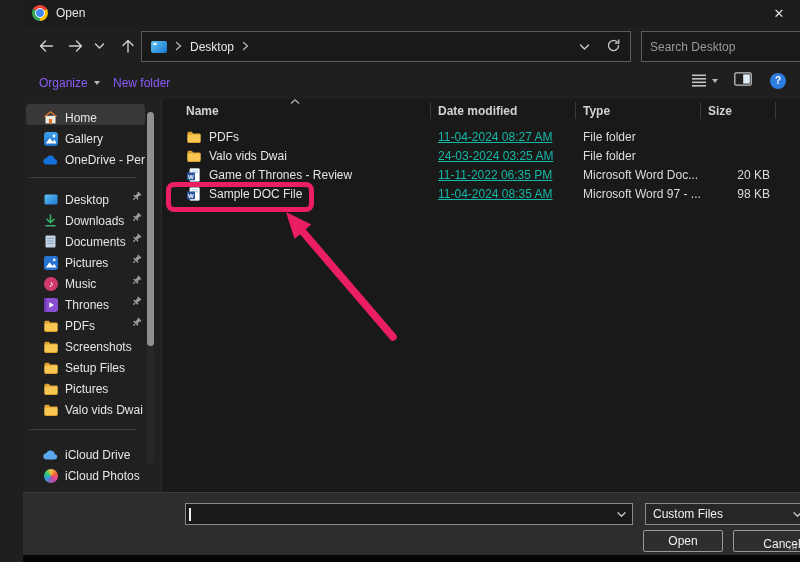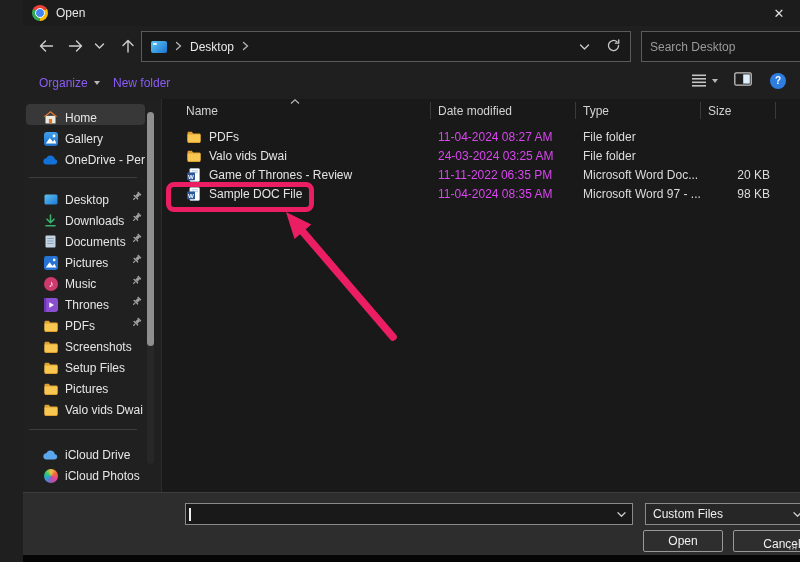--- a/index.html
+++ b/index.html
@@ -49,31 +49,31 @@
   .pin{ position:absolute; right:3px; top:5px;}
   .side-divider{ height:19px; position:relative;}
   .side-divider.tall{ height:24px;}
   .side-divider::after{ content:""; position:absolute; left:6px; right:24px; top:50%; height:1px; background:#3d3d3d;}
   .side-scroll-track{ position:absolute; left:124px; top:13px; width:7px; height:352px; background:#272727; border-radius:4px;}
   .side-scroll-thumb{ position:absolute; left:124px; top:13px; width:7px; height:234px; background:#8f8f8f; border-radius:4px;}
   .icloud-photos-dot{ width:14px; height:14px; border-radius:50%;
     background:conic-gradient(#f5c242,#ef6b3a,#e84393,#9b59b6,#3498db,#2ecc71,#f5c242);}
   
   .filepane{ flex:1; position:relative; background:#191919; border-left:1px solid #2c2c2c;}
-  .list-header{ height:23px; position:relative; color:#d2d2d2;}
+  .list-header{ height:23px; position:relative; color:#d2d2d2;font-weight:bold;}
   .list-header .hsep{ position:absolute; top:3px; bottom:3px; width:1px; background:#3a3a3a;}
   .hname{ position:absolute; left:24px; top:5px;}
   .hdate{ position:absolute; left:276px; top:5px;}
   .htype{ position:absolute; left:421px; top:5px;}
   .hsize{ position:absolute; left:546px; top:5px;}
   .sort-caret{ position:absolute; left:128px; top:0;}
   .rows{ padding-top:5px;}
   .frow{ height:19px; display:flex; align-items:center; position:relative; padding-left:24px; color:#e4e4e4;}
   .frow .ficon{ width:15px; height:15px; flex:none; margin-right:8px; display:flex; align-items:center; justify-content:center;}
-  .fdate{ position:absolute; left:276px; color:#d946ef;}
+  .fdate{ position:absolute; left:276px; color:#14b8a6;text-decoration:underline;}
   .ftype{ position:absolute; left:421px; color:#dcdcdc;}
   .fsize{ position:absolute; left:538px; width:70px; text-align:right; color:#dcdcdc;}
   .highlight-box{ position:absolute; left:4px; top:83px; width:148px; height:30px;
     border:5px solid var(--pink); border-radius:8px; pointer-events:none; z-index:5;}
   
   .footer{ height:63px; background:#2d2d2d; border-top:1px solid #3e3e3e; position:relative;}
   .fn-label{ position:absolute; left:0; top:13px; width:155px; text-align:right; color:#ececec;}
   .fn-input-wrap{ position:absolute; left:162px; top:10px; width:448px; height:22px; background:#191919;
     border:1px solid #8a8a8a; display:flex; align-items:center;}
   .fn-input-wrap input{ flex:1; background:transparent; border:none; outline:none; color:#eee; font:12px "Liberation Sans",sans-serif; padding-left:4px;}

